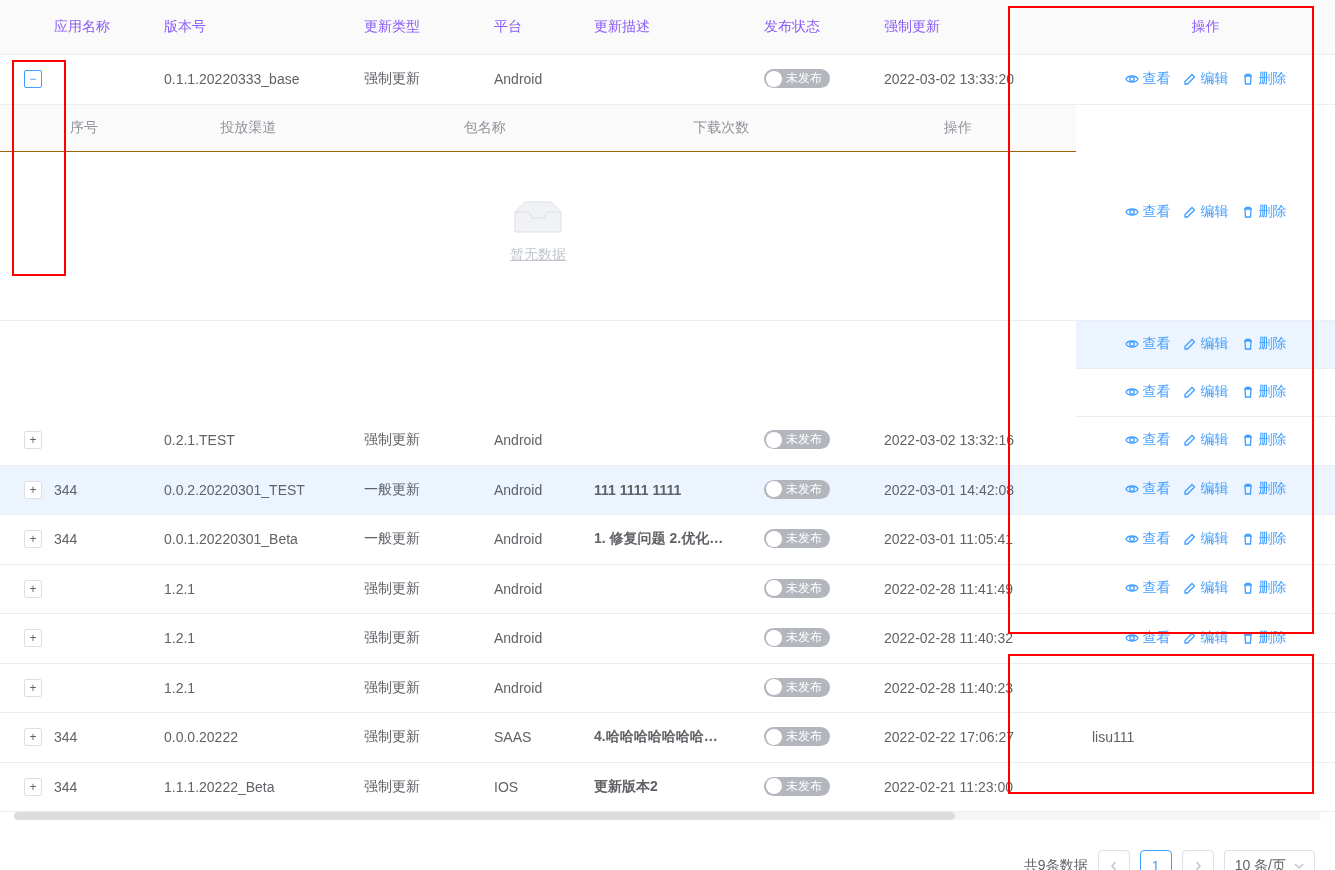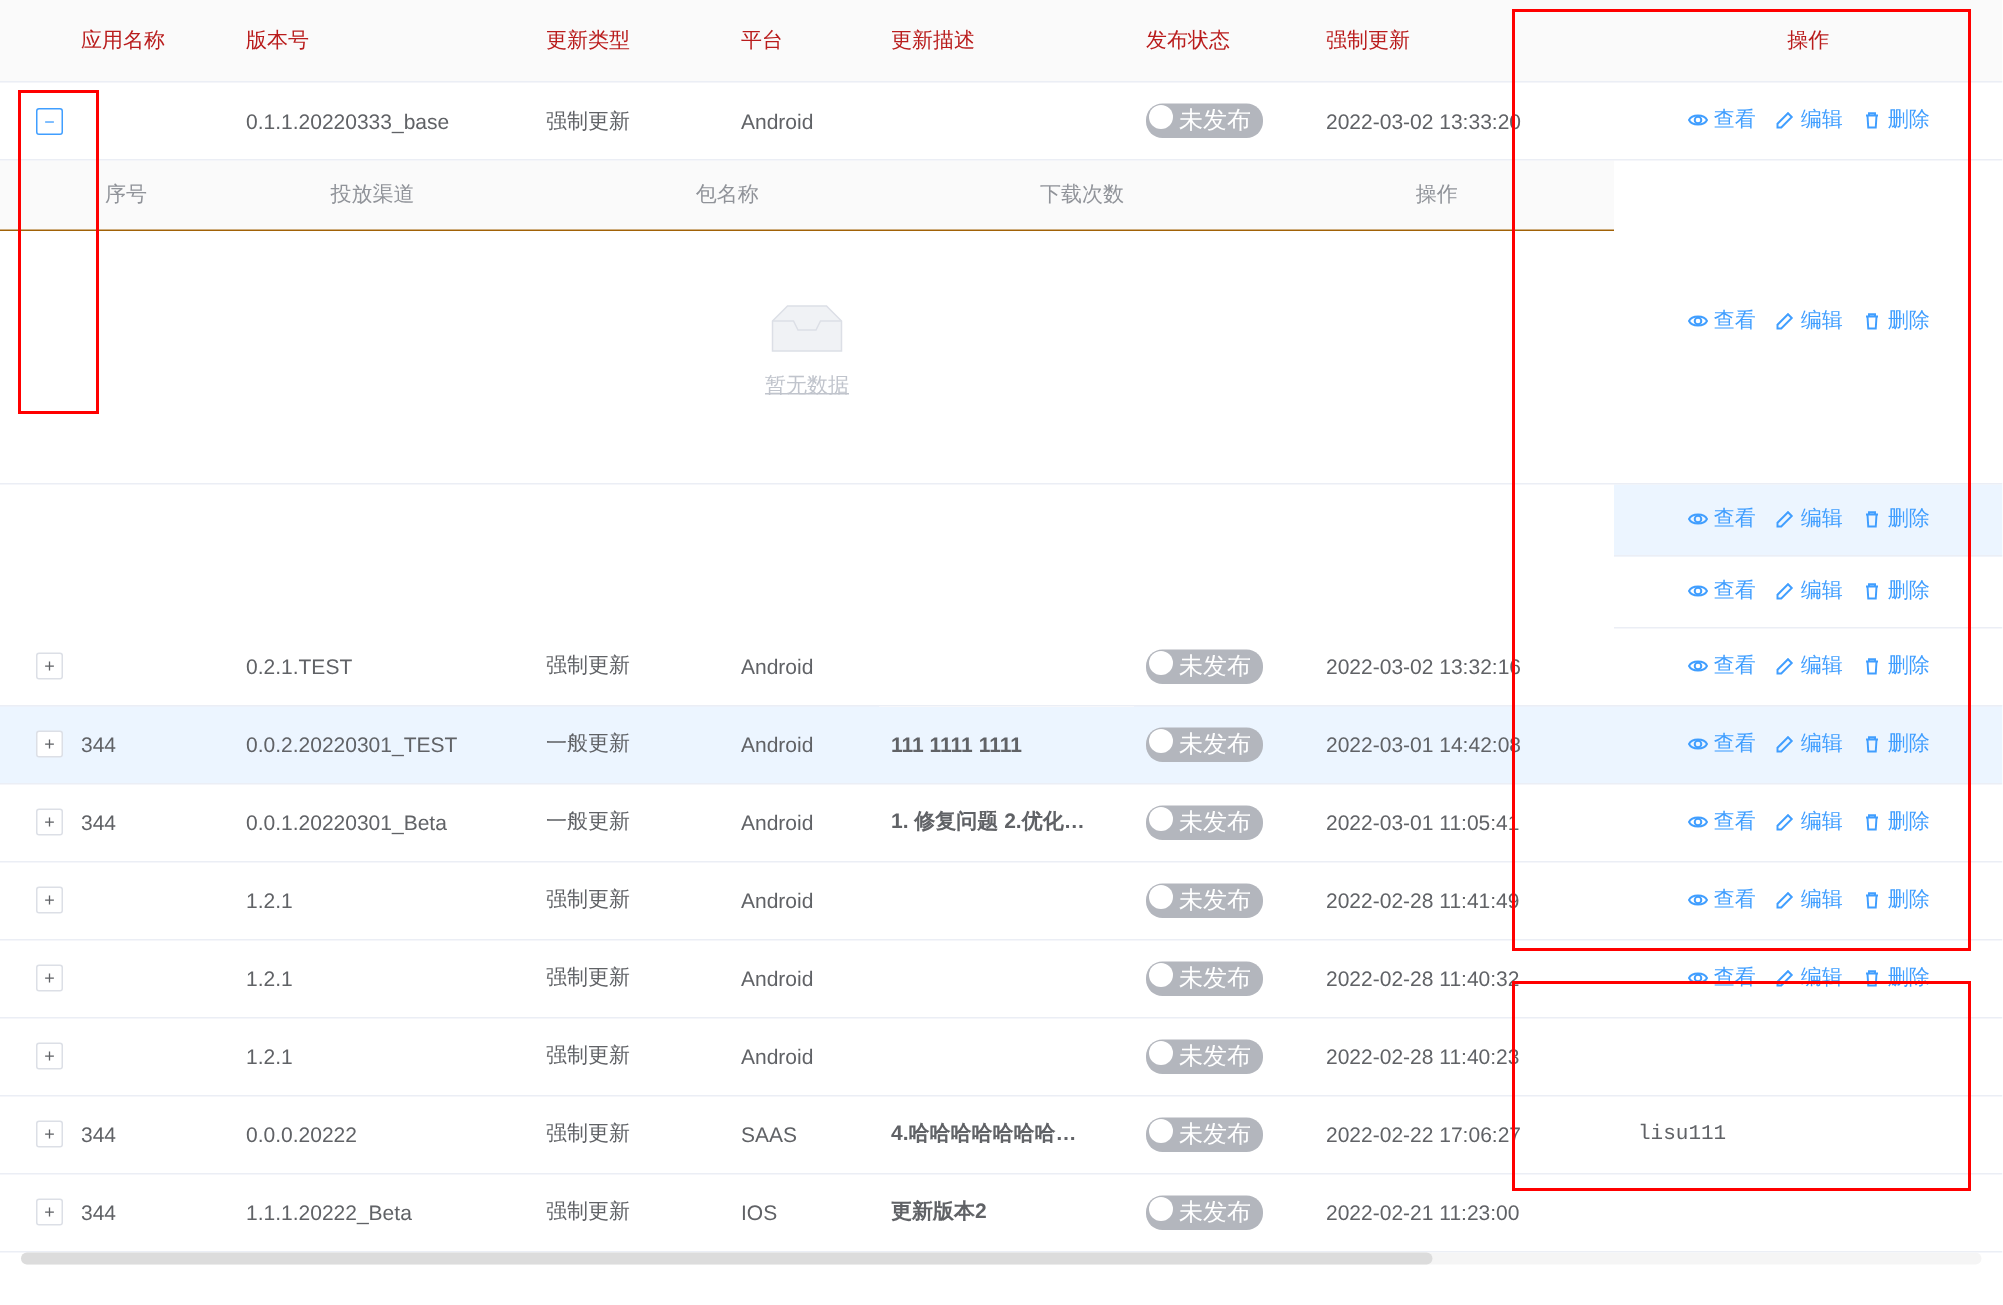--- a/index.html
+++ b/index.html
@@ -14,33 +14,33 @@
   table { width: 100%; border-collapse: collapse; }
   thead tr { background: #fafafa; }
   th, td {
     text-align: left;
     padding: 14px 8px;
     font-weight: 400;
     font-size: 14px;
     border-bottom: 1px solid #ebeef5;
     white-space: nowrap;
   }
-  th { color: #b91c1c; padding: 18px 8px; }
+  th { color: #8b5cf6; padding: 18px 8px; }
   th.col-expand, td.col-expand { width: 46px; text-align: center; padding-left: 20px; padding-right: 0; }
   th.col-actions, td.col-actions { text-align: center; }
   .expand-btn {
     width: 18px; height: 18px; display: inline-flex; align-items: center; justify-content: center;
     border: 1px solid #dcdfe6; border-radius: 2px; font-size: 12px; line-height: 1;
     color: #606266; background: #fff; cursor: pointer;
   }
   .expand-btn.minus { border-color:#409eff; color:#409eff; }
   tr.hover-row td { background: #ecf5ff; }
   .badge {
-    display: inline-flex; align-items: flex-start;
-    background: #b3b6bd; color: #fff; font-size: 16px; border-radius: 11px; padding: 1px 8px 1px 2px;
+    display: inline-flex; align-items: center;
+    background: #b3b6bd; color: #fff; font-size: 12px; border-radius: 11px; padding: 1px 8px 1px 2px;
   }
   .badge-knob {
     width: 16px; height: 16px; border-radius: 50%; background: #fff; margin-right: 4px;
   }
   .act-link {
     display: inline-flex; align-items: center; color: #409eff; cursor: pointer; margin: 0 6px; gap: 4px;
   }
   .act-link svg { stroke: #409eff; }
   .act-link .icon { display:inline-flex; width:14px; height:14px; }
   .nested-wrap { padding: 0; }
@@ -424,21 +424,21 @@
           <td>344</td>
           <td>0.0.0.20222</td>
           <td>强制更新</td>
           <td>SAAS</td>
           <td class="trunc">4.哈哈哈哈哈哈哈…</td>
           <td><span class="badge">
               <span class="badge-knob"></span>
               <span>未发布</span>
             </span></td>
           <td>2022-02-22 17:06:27</td>
-          <td class="col-actions" style="text-align:left;padding-left:16px;font-family:Liberation Mono, monospace;">lisu111</td>
+          <td class="col-actions" style="text-align:left;padding-left:16px;">lisu111</td>
         </tr>
         <tr class="">
           <td class="col-expand"><span class="expand-btn">+</span></td>
           <td>344</td>
           <td>1.1.1.20222_Beta</td>
           <td>强制更新</td>
           <td>IOS</td>
           <td class="trunc">更新版本2</td>
           <td><span class="badge">
               <span class="badge-knob"></span>

